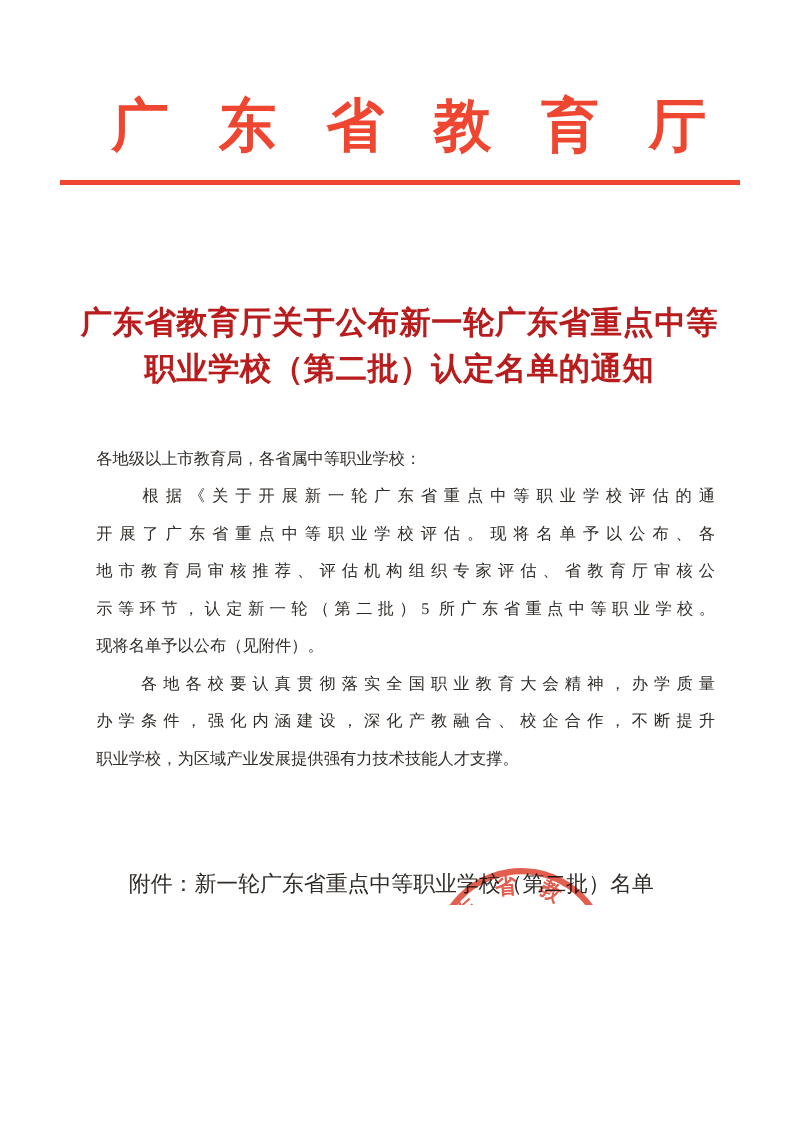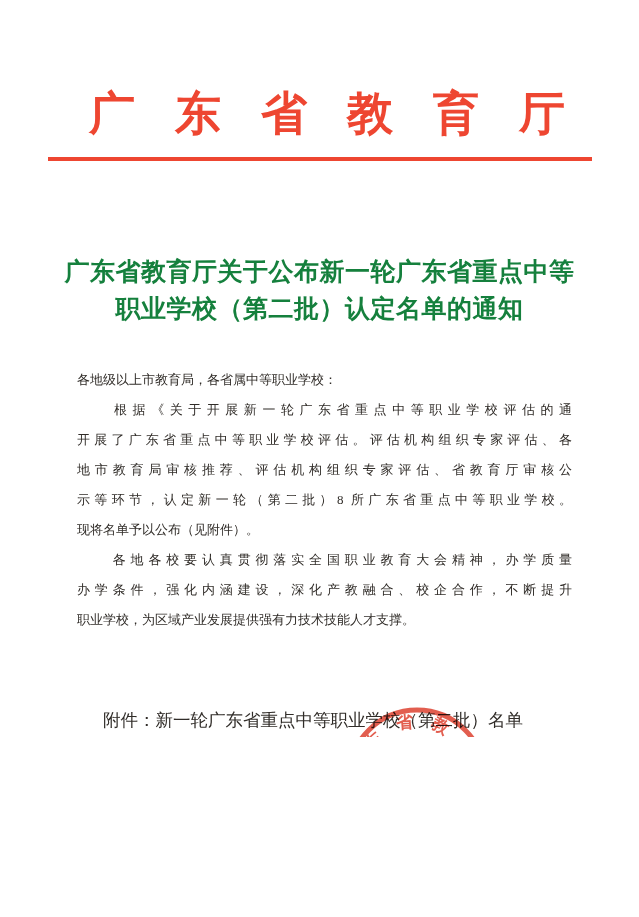--- a/index.html
+++ b/index.html
@@ -4,21 +4,20 @@
 <style>
   html, body { margin: 0; padding: 0; background: #ffffff; }
   .page {
     position: relative;
     width: 639px;
     height: 724px;
     background: #ffffff;
     overflow: hidden;
     font-family: "Liberation Serif", "DejaVu Serif", serif;
     color: var(--ink);
-    margin-top: 13px;
   }
   .agency-header {
     position: absolute;
     top: 72px; left: 0; right: 0;
     text-align: center;
     font-size: 46px;
     font-weight: bold;
     line-height: 58px;
     letter-spacing: 40px;
     text-indent: 55px;
@@ -40,21 +39,21 @@
     white-space: nowrap;
   }
   .title {
     position: absolute;
     top: 241px; left: 0; right: 0;
     text-align: center;
     font-size: 25px;
     font-weight: bold;
     line-height: 36.5px;
     letter-spacing: 0.5px;
-    color: #15803d;
+    color: #b91c1c;
   }
   .body-block {
     position: absolute;
     top: 352px; left: 77px;
     width: 495px;
     font-size: 13px;
     line-height: 30px;
   }
   .body-line { white-space: nowrap; }
   .body-line.j {
@@ -111,23 +110,23 @@
 
 
   <div class="title">
     <div>广东省教育厅关于公布新一轮广东省重点中等</div>
     <div>职业学校（第二批）认定名单的通知</div>
   </div>
 
   <div class="body-block">
     <div class="body-line">各地级以上市教育局，各省属中等职业学校：</div>
     <div class="body-line j">　　根据《关于开展新一轮广东省重点中等职业学校评估的通</div>
-    <div class="body-line j">开展了广东省重点中等职业学校评估。评估机构组织专家评估、各</div>
+    <div class="body-line j">开展了广东省重点中等职业学校评估。现将名单予以公布、各</div>
     <div class="body-line j">地市教育局审核推荐、评估机构组织专家评估、省教育厅审核公</div>
-    <div class="body-line j">示等环节，认定新一轮（第二批）8 所广东省重点中等职业学校。</div>
+    <div class="body-line j">示等环节，认定新一轮（第二批）5 所广东省重点中等职业学校。</div>
     <div class="body-line">现将名单予以公布（见附件）。</div>
     <div class="body-line j">　　各地各校要认真贯彻落实全国职业教育大会精神，办学质量</div>
     <div class="body-line j">办学条件，强化内涵建设，深化产教融合、校企合作，不断提升</div>
     <div class="body-line">职业学校，为区域产业发展提供强有力技术技能人才支撑。</div>
   </div>
 
   <div class="attachment">附件：新一轮广东省重点中等职业学校（第二批）名单</div>
 
   <div class="signature">广东省教育厅</div>
 

